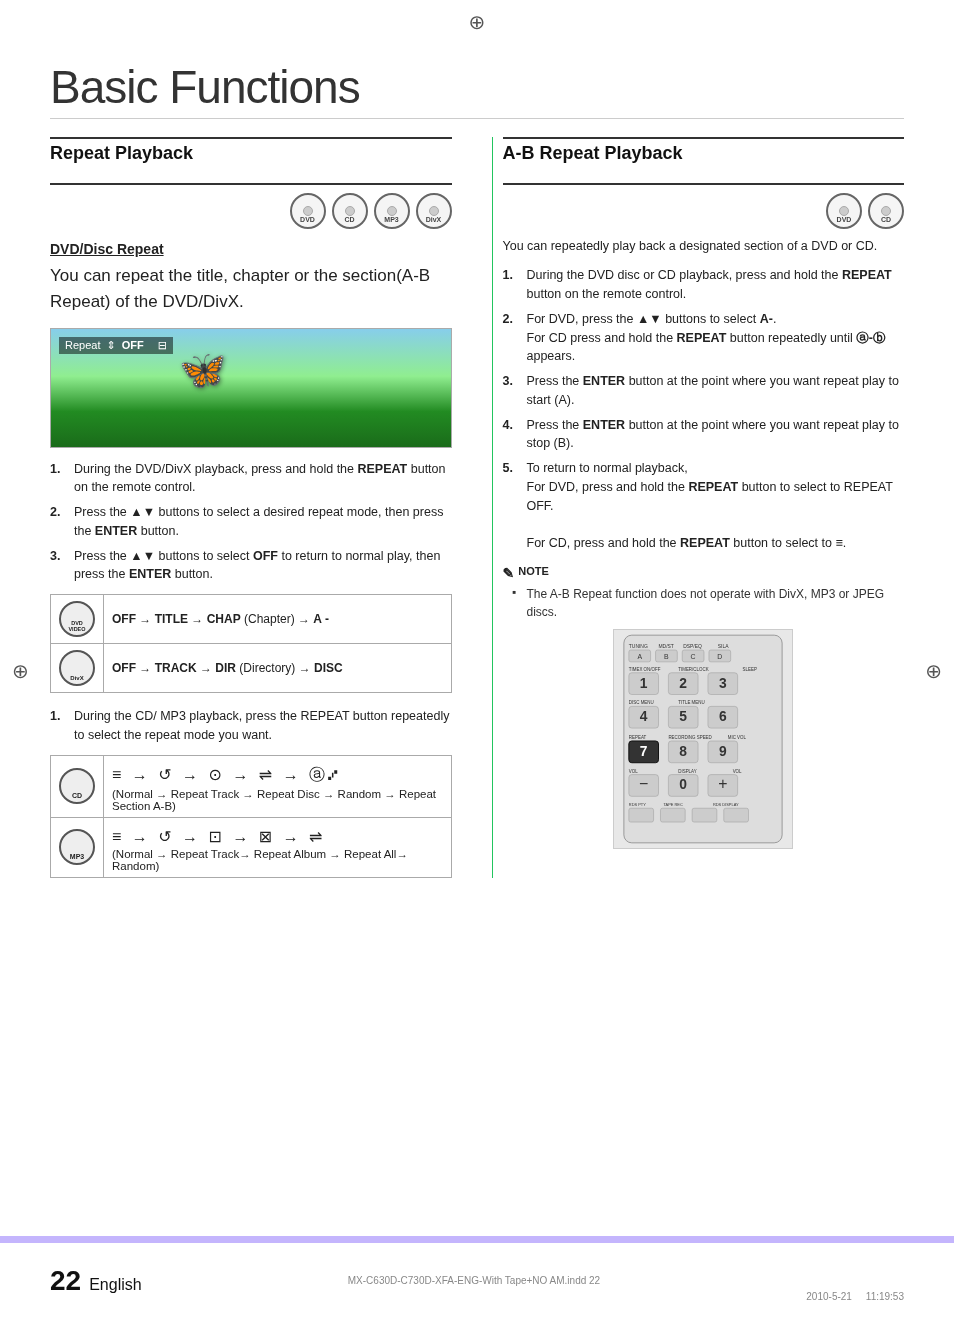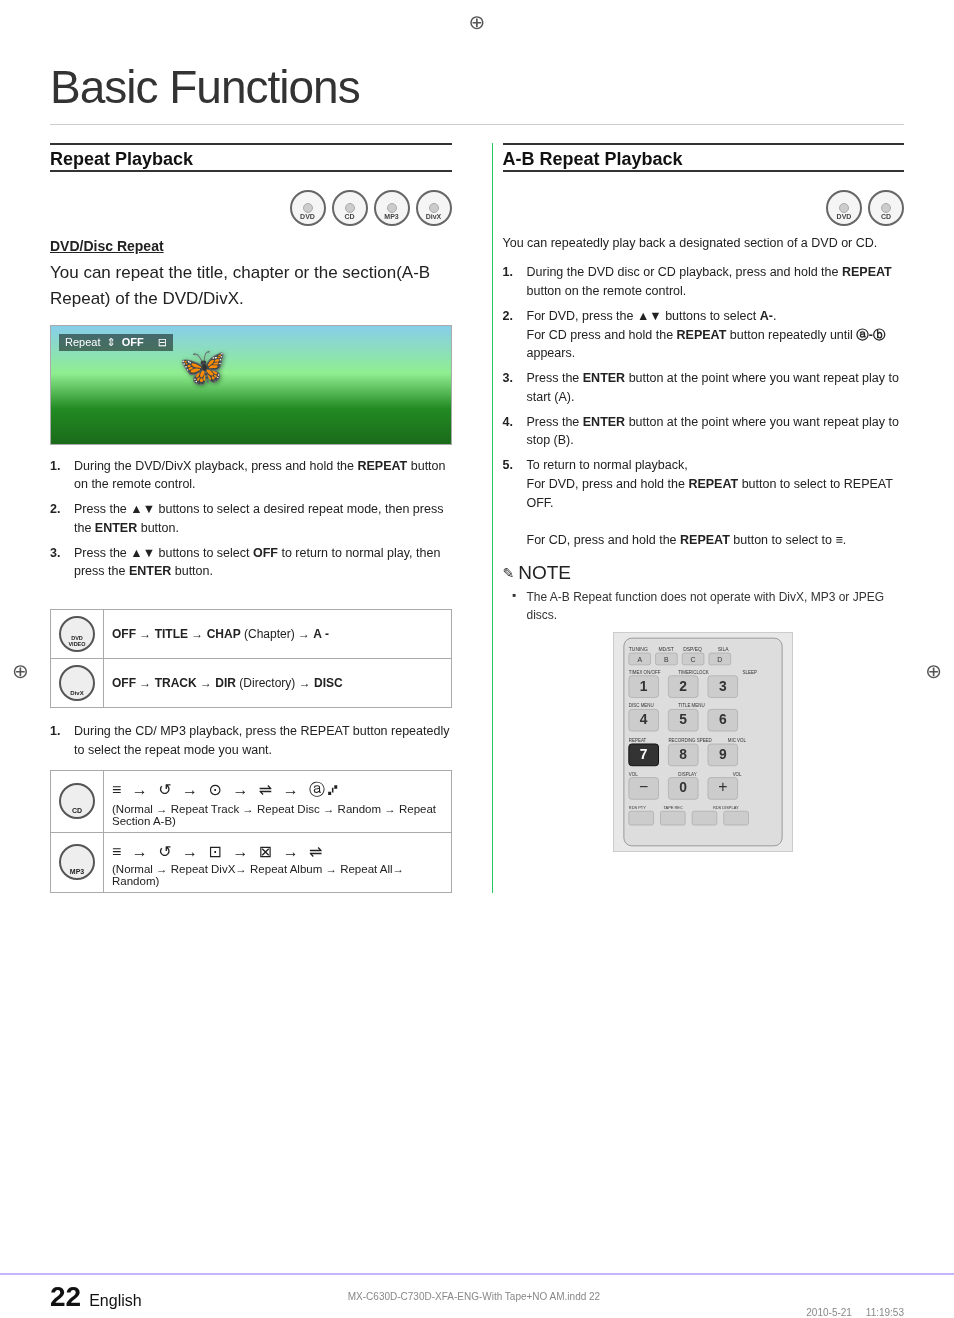--- a/index.html
+++ b/index.html
@@ -50,21 +50,21 @@
 
     
     .page-title {
       font-size: 46px;
       font-weight: 300;
       color: #333;
       letter-spacing: -1px;
       margin-bottom: 18px;
       margin-top: 30px;
       border-bottom: 1px solid #ccc;
-      padding-bottom: 10px;
+      padding-bottom: 4px;
     }
 
     
     .two-col {
       display: flex;
       gap: 30px;
       width: 100%;
     }
 
     .col-left {
@@ -76,22 +76,22 @@
       flex: 1;
       padding-left: 10px;
       border-left: 1px solid #22c55e;
     }
 
     
     .section-title {
       font-size: 18px;
       font-weight: bold;
       color: #111;
-      margin-bottom: 18px;
-      padding-bottom: 0;
+      margin-bottom: 8px;
+      padding-bottom: 19px;
       border-bottom: 2px solid #333;
     }
 
     
     .disc-icons {
       display: flex;
       gap: 6px;
       justify-content: flex-end;
       margin-bottom: 8px;
       margin-top: 4px;
@@ -197,21 +197,21 @@
     .numbered-list li .num {
       font-weight: bold;
       min-width: 18px;
     }
 
     
     .info-table {
       width: 100%;
       border: 1px solid #aaa;
       border-collapse: collapse;
-      margin-top: 28px;
+      margin-top: 10px;
     }
 
     .info-table tr td {
       border: 1px solid #aaa;
       padding: 6px 8px;
       font-size: 12px;
       vertical-align: middle;
     }
 
     .info-table .icon-cell {
@@ -232,25 +232,24 @@
       background: #eee;
       position: relative;
     }
 
     
     .note-section {
       margin-top: 12px;
     }
 
     .note-title {
-      font-size: 19px;
-      font-weight: normal;
+      font-size: 11px;
+      font-weight: bold;
       margin-bottom: 4px;
       display: flex;
-      align-items: center;
       gap: 4px;
     }
 
     .note-title::before {
       content: '✎';
       font-size: 14px;
     }
 
     .note-list {
       list-style: none;
@@ -304,22 +303,22 @@
       width: 44px;
       text-align: center;
     }
 
     
     .page-footer {
       position: absolute;
       bottom: 0;
       left: 0;
       right: 0;
-      border-top: 2px solid #c4b5fd;
-      padding: 0 50px;
+      border-top: 7px solid #c4b5fd;
+      padding: 16px 50px;
       display: flex;
       align-items: center;
       justify-content: space-between;
       font-size: 11px;
       color: #555;
       background: #fff;
     }
 
     .page-number-block {
       display: flex;
@@ -487,21 +486,21 @@
             </td>
           </tr>
           <tr>
             <td class="icon-cell">
               <div class="mode-icon">
                 <span style="position:absolute;bottom:3px;font-size:7px;z-index:1;">MP3</span>
               </div>
             </td>
             <td>
               <div class="symbol-row" style="font-size:16px;">≡ → ↺ → ⊡ → ⊠ → ⇌</div>
-              <div>(Normal → Repeat DivX→ Repeat Album → Repeat All→ Random)</div>
+              <div>(Normal → Repeat Track→ Repeat Album → Repeat All→ Random)</div>
             </td>
           </tr>
         </tbody>
           </table>
       </div>
 
     </div>
 
     <div class="col-right">
 

